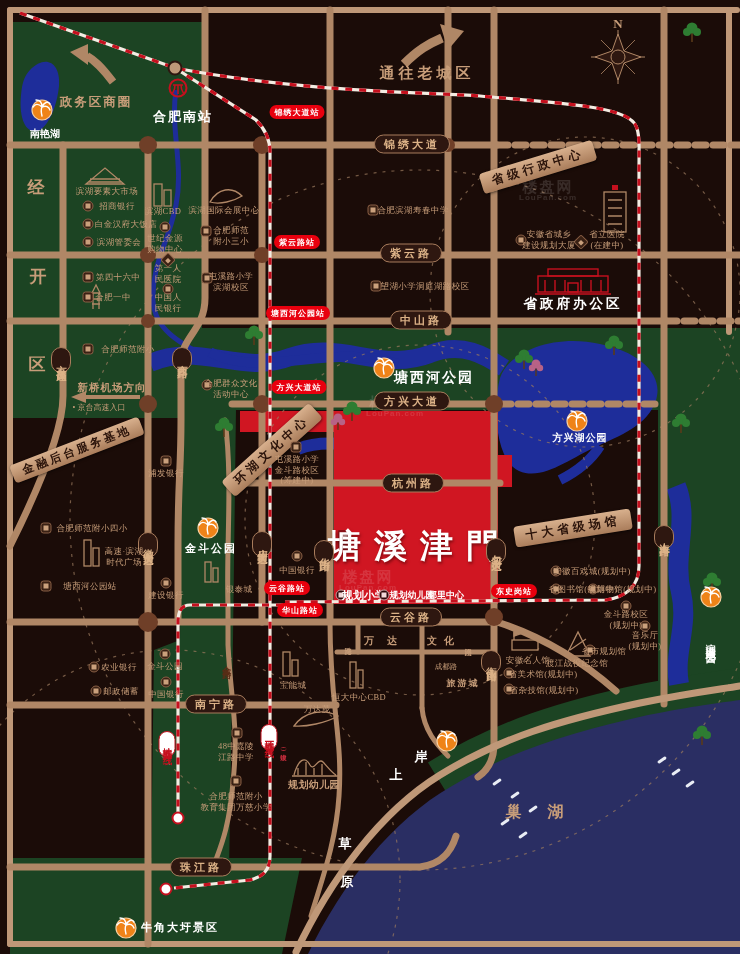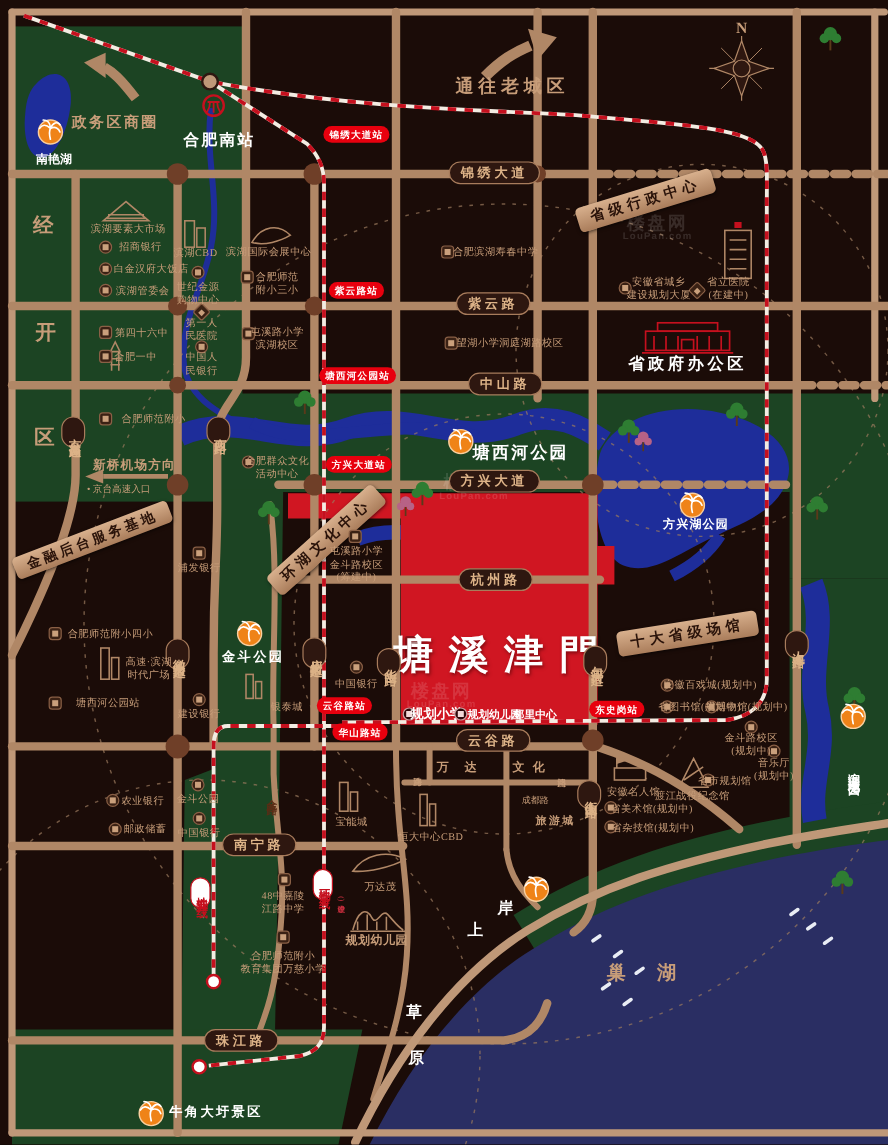--- a/index.html
+++ b/index.html
@@ -409,21 +409,21 @@
 <div class="L poiT" style="left:119px;top:667px">农业银行</div>
 <div class="L poiT" style="left:121px;top:691px">邮政储蓄</div>
 <div class="L poiT" style="left:165px;top:666px">金斗公园</div>
 <div class="L poiT" style="left:166px;top:694px">中国银行</div>
 <div class="L poiT" style="left:236px;top:752px">48中嘉陵
 江路中学</div>
 <div class="L poiT" style="left:236px;top:802px">合肥师范附小
 教育集团万慈小学</div>
 <div class="L poiT" style="left:293px;top:685px">宝能城</div>
 <div class="L poiT" style="left:359px;top:697px">恒大中心CBD</div>
-<div class="L poiT" style="left:317px;top:739px">万达茂</div>
+<div class="L poiT" style="left:317px;top:709px">万达茂</div>
 <div class="L poiT" style="left:314px;top:785px;font-size:10px;font-weight:bold">规划幼儿园</div>
 <div class="L poiT" style="left:592px;top:571px">安徽百戏城(规划中)</div>
 <div class="L poiT" style="left:583px;top:589px;white-space:nowrap">省图书馆(规划中)</div>
 <div class="L poiT" style="left:622px;top:589px;white-space:nowrap">省博物馆(规划中)</div>
 <div class="L poiT" style="left:626px;top:620px">金斗路校区
 (规划中)</div>
 <div class="L poiT" style="left:645px;top:641px">音乐厅
 (规划中)</div>
 <div class="L poiT" style="left:604px;top:651px">省市规划馆</div>
 <div class="L poiT" style="left:577px;top:663px">渡江战役纪念馆</div>

